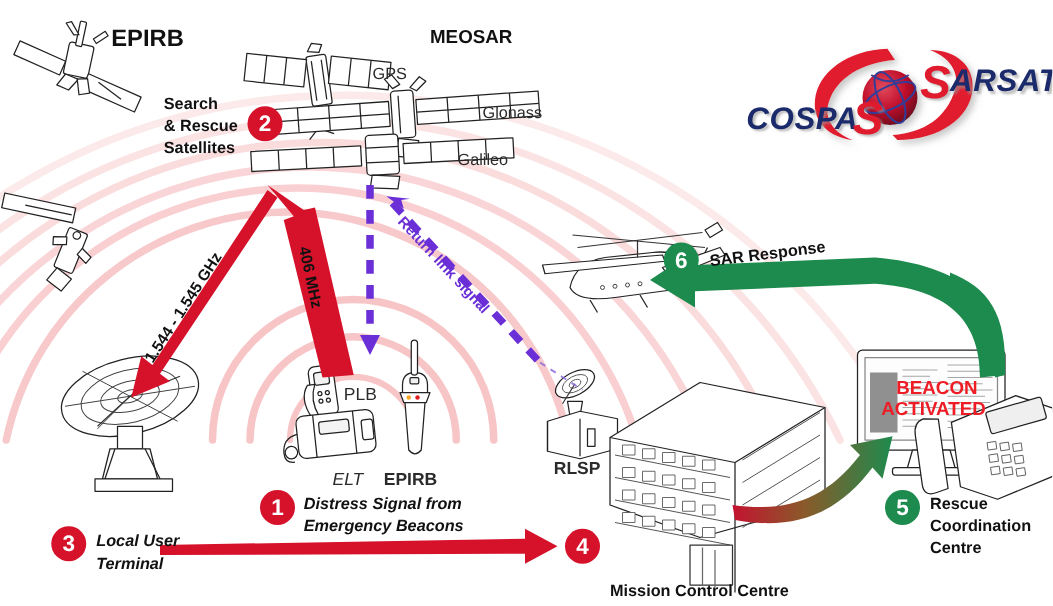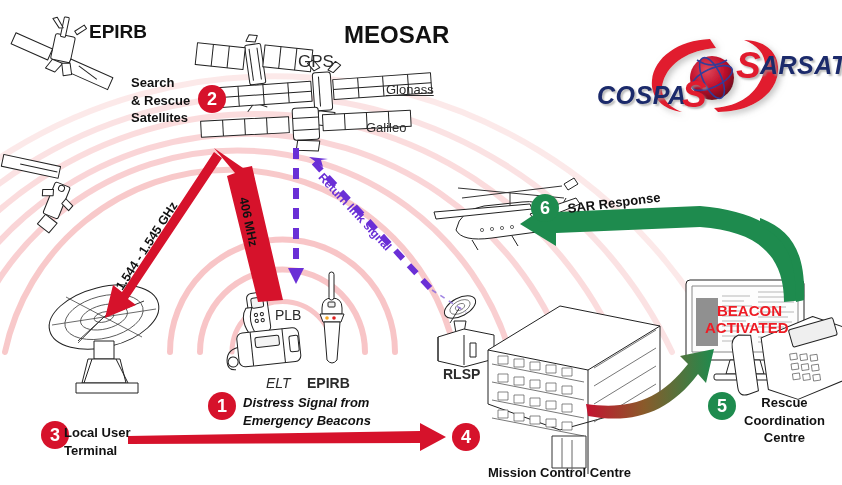--- a/index.html
+++ b/index.html
@@ -369,28 +369,28 @@
       </g>
     </g>
   </svg>
 
   <div class="logoword" style="left:597px;top:81px;font-size:25px;color:#1b2a6b;letter-spacing:.5px;text-shadow:2px 2px 2px rgba(150,150,150,.65);text-align:center;">COSPA</div>
   <div class="logoword" style="left:682px;top:74px;font-size:37px;color:#e11b2e;text-shadow:2px 2px 2px rgba(150,150,150,.65);">S</div>
   <div class="logoword" style="left:736px;top:45px;font-size:37px;color:#e11b2e;text-shadow:2px 2px 2px rgba(150,150,150,.65);">S</div>
   <div class="logoword" style="left:760px;top:51px;font-size:25px;color:#1b2a6b;letter-spacing:.5px;text-shadow:2px 2px 2px rgba(150,150,150,.65);">ARSAT</div>
 
   <div class="lbl" style="left:89px;top:21px;font-size:19px;">EPIRB</div>
-  <div class="lbl" style="left:344px;top:22px;font-size:24px;">MEOSAR</div>
+  <div class="lbl" style="left:344px;top:22px;font-size:15px;">MEOSAR</div>
 
   <div class="lbl" style="left:131px;top:74px;font-size:13px;line-height:1.35;">Search
 &amp; Rescue
 Satellites</div>
 
-  <div class="lbl thin" style="left:298px;top:52px;font-size:17px;font-weight:normal;">GPS</div>
-  <div class="lbl thin" style="left:386px;top:83px;font-size:13px;font-weight:normal;text-decoration:underline;">Glonass</div>
+  <div class="lbl thin" style="left:298px;top:52px;font-size:13px;font-weight:normal;">GPS</div>
+  <div class="lbl thin" style="left:386px;top:83px;font-size:13px;font-weight:normal;">Glonass</div>
   <div class="lbl thin" style="left:366px;top:121px;font-size:13px;font-weight:normal;">Galileo</div>
 
   <div class="lbl rot" style="left:113px;top:285px;font-size:12.5px;transform:rotate(-57deg);">1.544 - 1.545 GHz</div>
   <div class="lbl rot" style="left:250px;top:196px;font-size:12.5px;transform:rotate(78deg);">406 MHz</div>
   <div class="lbl rot" style="left:325px;top:171px;font-size:12px;color:#6a2fd6;transform:rotate(47deg);">Return link signal</div>
 
   <div class="lbl thin" style="left:275px;top:308px;font-size:14px;font-weight:normal;">PLB</div>
   <div class="lbl thin" style="left:266px;top:376px;font-size:14px;font-weight:normal;font-style:italic;">ELT</div>
   <div class="lbl thin" style="left:307px;top:376px;font-size:14px;font-weight:bold;">EPIRB</div>
 
@@ -399,27 +399,27 @@
   <div class="lbl" style="left:717px;top:303px;font-size:15px;color:#ee1c25;">BEACON</div>
   <div class="lbl" style="left:705px;top:320px;font-size:15px;color:#ee1c25;">ACTIVATED</div>
 
   <div class="badge red" style="left:198px;top:85px;width:28px;height:28px;font-size:18px;">2</div>
 
   <div class="badge red" style="left:208px;top:392px;width:28px;height:28px;font-size:18px;">1</div>
   <div class="lbl" style="left:243px;top:394px;font-size:13px;line-height:1.35;font-style:italic;">Distress Signal from
 Emergency Beacons</div>
 
   <div class="badge red" style="left:41px;top:421px;width:28px;height:28px;font-size:18px;">3</div>
-  <div class="lbl" style="left:64px;top:424px;font-size:13px;line-height:1.35;">Local User
+  <div class="lbl" style="left:77px;top:424px;font-size:13px;line-height:1.35;font-style:italic;">Local User
 Terminal</div>
 
   <div class="badge red" style="left:452px;top:423px;width:28px;height:28px;font-size:18px;">4</div>
   <div class="lbl" style="left:488px;top:431px;font-size:13px;margin-top:35px;">Mission Control Centre</div>
 
   <div class="badge green" style="left:708px;top:392px;width:28px;height:28px;font-size:18px;">5</div>
-  <div class="lbl" style="left:744px;top:394px;font-size:13px;line-height:1.35;text-align:center;">Rescue
+  <div class="lbl" style="left:744px;top:394px;font-size:13px;line-height:1.35;">Rescue
 Coordination
 Centre</div>
 
   <div class="badge green" style="left:531px;top:194px;width:28px;height:28px;font-size:18px;">6</div>
   <div class="lbl rot" style="left:567px;top:202px;font-size:13px;transform:rotate(-7deg);">SAR Response</div>
 
 </div>
 
 </body></html>

